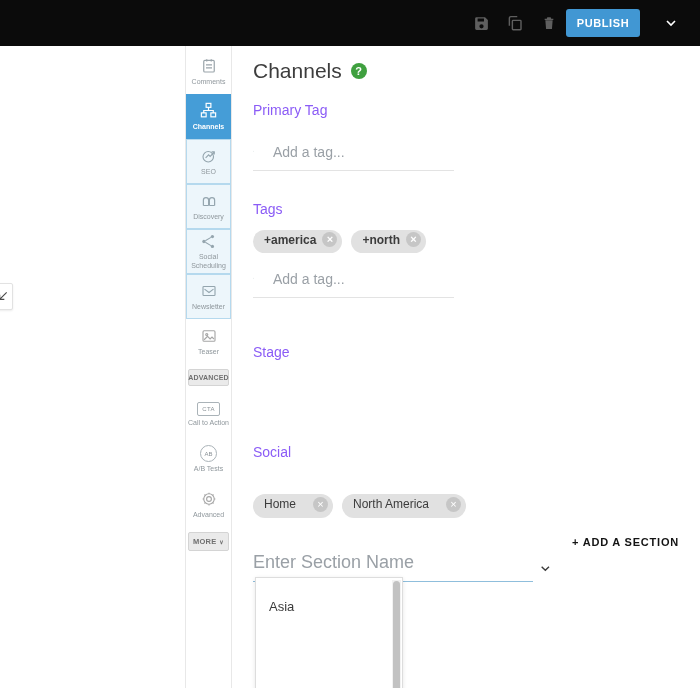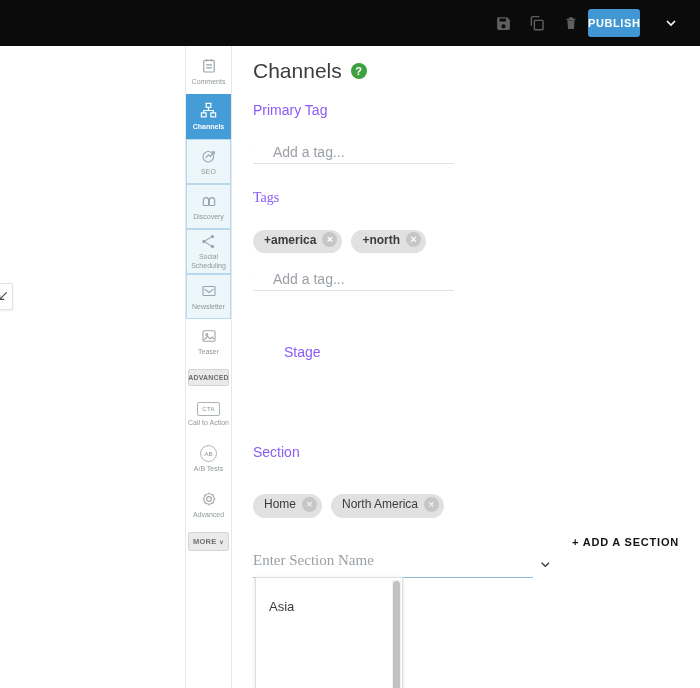--- a/index.html
+++ b/index.html
@@ -9,21 +9,21 @@
     font-family:"Liberation Sans", sans-serif; color:#3f3f3f;
   }
 
   
   #topbar {
     position:absolute; left:0; top:0; width:700px; height:46px;
     background:#0b0b0b; display:flex; align-items:center; justify-content:flex-end;
   }
   .tb-icon { width:34px; height:34px; display:flex; align-items:center; justify-content:center; cursor:pointer; }
   #publish-btn {
-    width:52px; height:28px; border:none; border-radius:3px;
+    width:74px; height:28px; border:none; border-radius:3px;
     background:#4197D3; color:#fff; font-size:11px; font-weight:bold;
     letter-spacing:.6px; cursor:pointer; font-family:"Liberation Sans",sans-serif;
   }
   #topbar-caret { margin:0 12px 0 14px; }
 
   
   #edge-btn {
     position:absolute; left:-9px; top:283px; width:22px; height:27px;
     background:#fff; border:1px solid #e2e2e2; border-radius:2px;
     box-shadow:0 1px 2px rgba(0,0,0,.08);
@@ -68,50 +68,50 @@
   #page-title { font-size:21px; color:#3d3d3d; }
   #help-badge {
     width:16px; height:16px; border-radius:50%; background:#3FA03F; color:#fff;
     font-size:11px; font-weight:bold; display:flex; align-items:center; justify-content:center;
     cursor:pointer;
   }
   .field-label { font-size:14px; color:#8b5cf6; }
 
   .search-row {
     left:0; width:201px; display:flex; align-items:center; gap:19px;
-    border-bottom:1px solid #e3e3e3; padding-bottom:3px;
+    border-bottom:1px solid #e3e3e3; padding-bottom:10px;
   }
   .search-row input {
     border:none; outline:none; flex:1; font-size:14px; color:#3f3f3f; background:transparent;
     font-family:"Liberation Sans",sans-serif;
   }
   .search-row input::placeholder { color:#9aa0a6; }
 
   .pill-row { left:0; display:flex; gap:9px; }
   .pill {
     height:23px; border-radius:12px; background:#E1E1E1; display:flex; align-items:center;
     padding:0 5px 4px 11px; font-size:12px; color:#3c3c3c; font-weight:600;
   }
-  .pill-sec .pill { font-weight:500; height:24px; }
+  .pill-sec .pill { font-weight:500; height:24px;gap:11px; }
   .pill .x {
     width:15px; height:15px; border-radius:50%; background:#C6C6C6; color:#fff;
     font-size:11px; line-height:15px; text-align:center; margin-left:6px; cursor:pointer;
   }
 
   #stage-select {
     left:0; width:125px; height:28px; border:1px solid #cfcfcf; background:#fff;
     display:flex; align-items:center; justify-content:space-between; padding:0 10px;
     font-size:12.5px; color:#3c3c3c; cursor:pointer;
   }
 
   #section-input-row { left:0; top:502px; width:300px; display:flex; align-items:flex-end; }
   #section-input {
     width:287px; border:none; border-bottom:1px solid #8FBEDC; outline:none;
-    font-size:15px; color:#8b5cf6; padding:4px 0 8px 0; background:transparent;
-    font-family:Liberation Serif, serif;
+    font-size:18px; color:#8b5cf6; padding:4px 0 8px 0; background:transparent;
+    font-family:Liberation Sans, sans-serif;
   }
   #section-input::placeholder { color:#9aa0a6; }
   #section-caret { margin-left:5px; margin-bottom:6px; cursor:pointer; }
   #add-section-btn {
     left:319px; top:490px; font-size:11px; font-weight:bold; color:#141414;
     letter-spacing:.8px; cursor:pointer; background:none; border:none;
     font-family:"Liberation Sans",sans-serif;
   }
 
   #section-dropdown {
@@ -266,45 +266,45 @@
   <div class="abs field-label" style="top:56px;left:0;">Primary Tag</div>
 
   <div class="abs search-row" style="top:97px;">
     <svg width="17" height="17" viewBox="0 0 24 24" fill="none" stroke="#5f6368" stroke-width="2">
         <circle cx="10.5" cy="10.5" r="6.5"></circle>
         <path d="M15.5 15.5L21 21"></path>
       </svg>
     <input type="text" placeholder="Add a tag..." style="">
   </div>
 
-  <div class="abs field-label" style="top:144px;left:0;font-family:Liberation Serif, serif;">Tags</div>
+  <div class="abs field-label" style="top:155px;left:0;">Tags</div>
 
   <div class="abs pill-row" style="top:184px;">
     <span class="pill">
       <span>+america</span>
       <span class="x">×</span>
     </span>
     <span class="pill">
       <span>+north</span>
       <span class="x">×</span>
     </span>
   </div>
 
   <div class="abs search-row" style="top:224px;">
     <svg width="17" height="17" viewBox="0 0 24 24" fill="none" stroke="#5f6368" stroke-width="2">
         <circle cx="10.5" cy="10.5" r="6.5"></circle>
         <path d="M15.5 15.5L21 21"></path>
       </svg>
     <input type="text" placeholder="Add a tag..." style="">
   </div>
 
-  <div class="abs field-label" style="top:298px;left:0;margin-left:31px;">Stage</div>
-
-
-  <div class="abs field-label" style="top:398px;left:0;">Section</div>
+  <div class="abs field-label" style="top:298px;left:0;">Stage</div>
+
+
+  <div class="abs field-label" style="top:398px;left:0;">Social</div>
 
   <div class="abs pill-row pill-sec" style="top:448px;">
     <span class="pill">
       <span>Home</span>
       <span class="x">×</span>
     </span>
     <span class="pill">
       <span>North America</span>
       <span class="x">×</span>
     </span>

